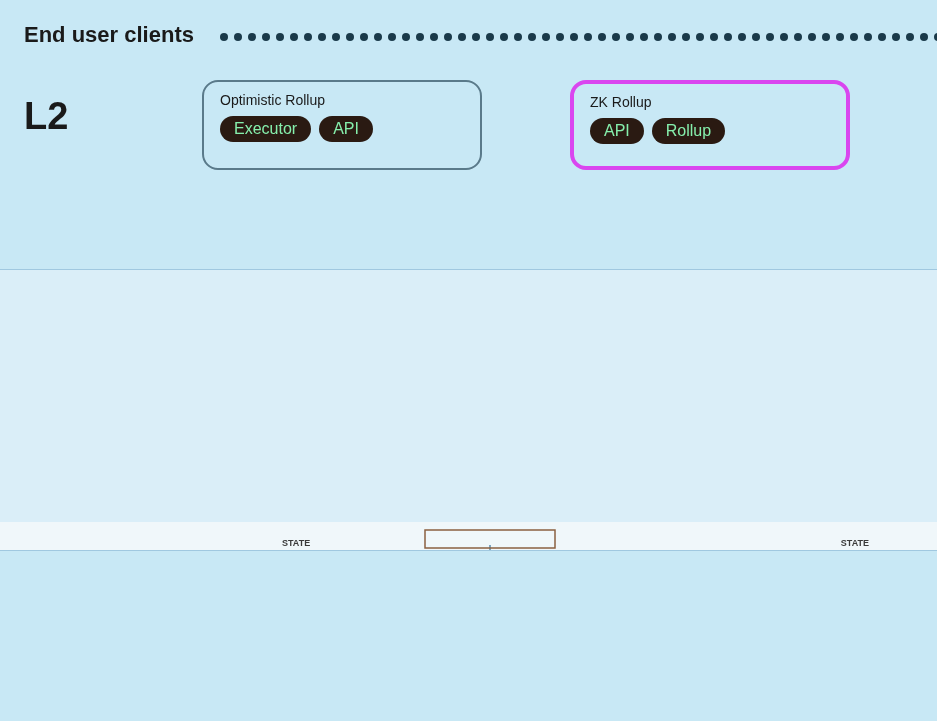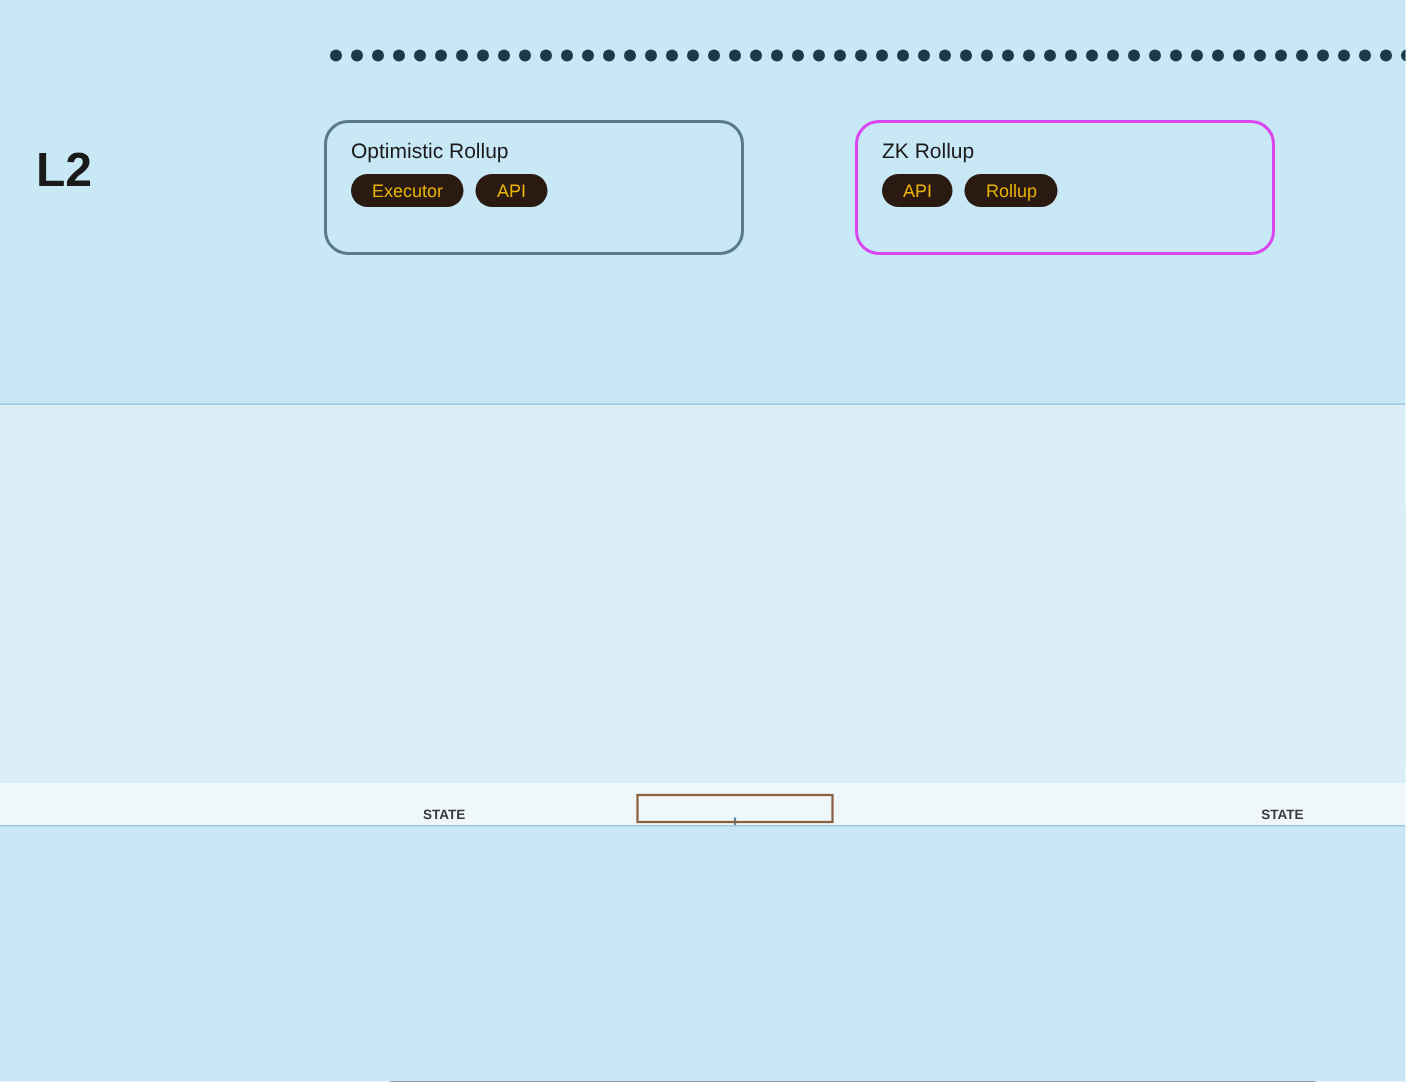--- a/index.html
+++ b/index.html
@@ -47,30 +47,30 @@
       height: 8px;
       border-radius: 50%;
       background: #1a3a4a;
       flex-shrink: 0;
     }
 
     .l2-label {
       position: absolute;
       top: 95px;
       left: 24px;
-      font-size: 32px;
+      font-size: 38px;
       font-weight: 700;
       color: #1a1a1a;
     }
 
     
     .optimistic-rollup-box {
       position: absolute;
       top: 80px;
-      left: 216px;
+      left: 202px;
       width: 280px;
       height: 90px;
       border: 2px solid #5a7a8a;
       border-radius: 16px;
       background: transparent;
       display: flex;
       flex-direction: column;
       align-items: flex-start;
       padding: 10px 16px;
     }
@@ -82,35 +82,35 @@
       margin-bottom: 8px;
     }
 
     .rollup-badges {
       display: flex;
       gap: 8px;
     }
 
     .badge-dark {
       background: #2a1a12;
-      color: #eab308;
+      color: #86efac;
       border-radius: 20px;
       padding: 4px 14px;
-      font-size: 12px;
+      font-size: 16px;
       font-weight: 500;
     }
 
     
     .zk-rollup-box {
       position: absolute;
       top: 80px;
       left: 570px;
       width: 280px;
       height: 90px;
-      border: 2px solid #d946ef;
+      border: 4px solid #d946ef;
       border-radius: 16px;
       background: transparent;
       display: flex;
       flex-direction: column;
       align-items: flex-start;
       padding: 10px 16px;
     }
 
     
     .middle-section {
@@ -333,20 +333,21 @@
     <line x1="680" y1="470" x2="710" y2="450"></line>
     <line x1="710" y1="450" x2="750" y2="420"></line>
     <line x1="750" y1="420" x2="780" y2="400"></line>
     <line x1="750" y1="420" x2="780" y2="450"></line>
 
     <line x1="520" y1="450" x2="560" y2="400"></line>
   </g>
 </svg>
 
 <div class="top-section">
+  <span class="end-user-label">End user clients</span>
 
   <div class="dots-row">
 
   <div class="dot"></div>
       <div class="dot"></div>
       <div class="dot"></div>
       <div class="dot"></div>
       <div class="dot"></div>
       <div class="dot"></div>
       <div class="dot"></div>

